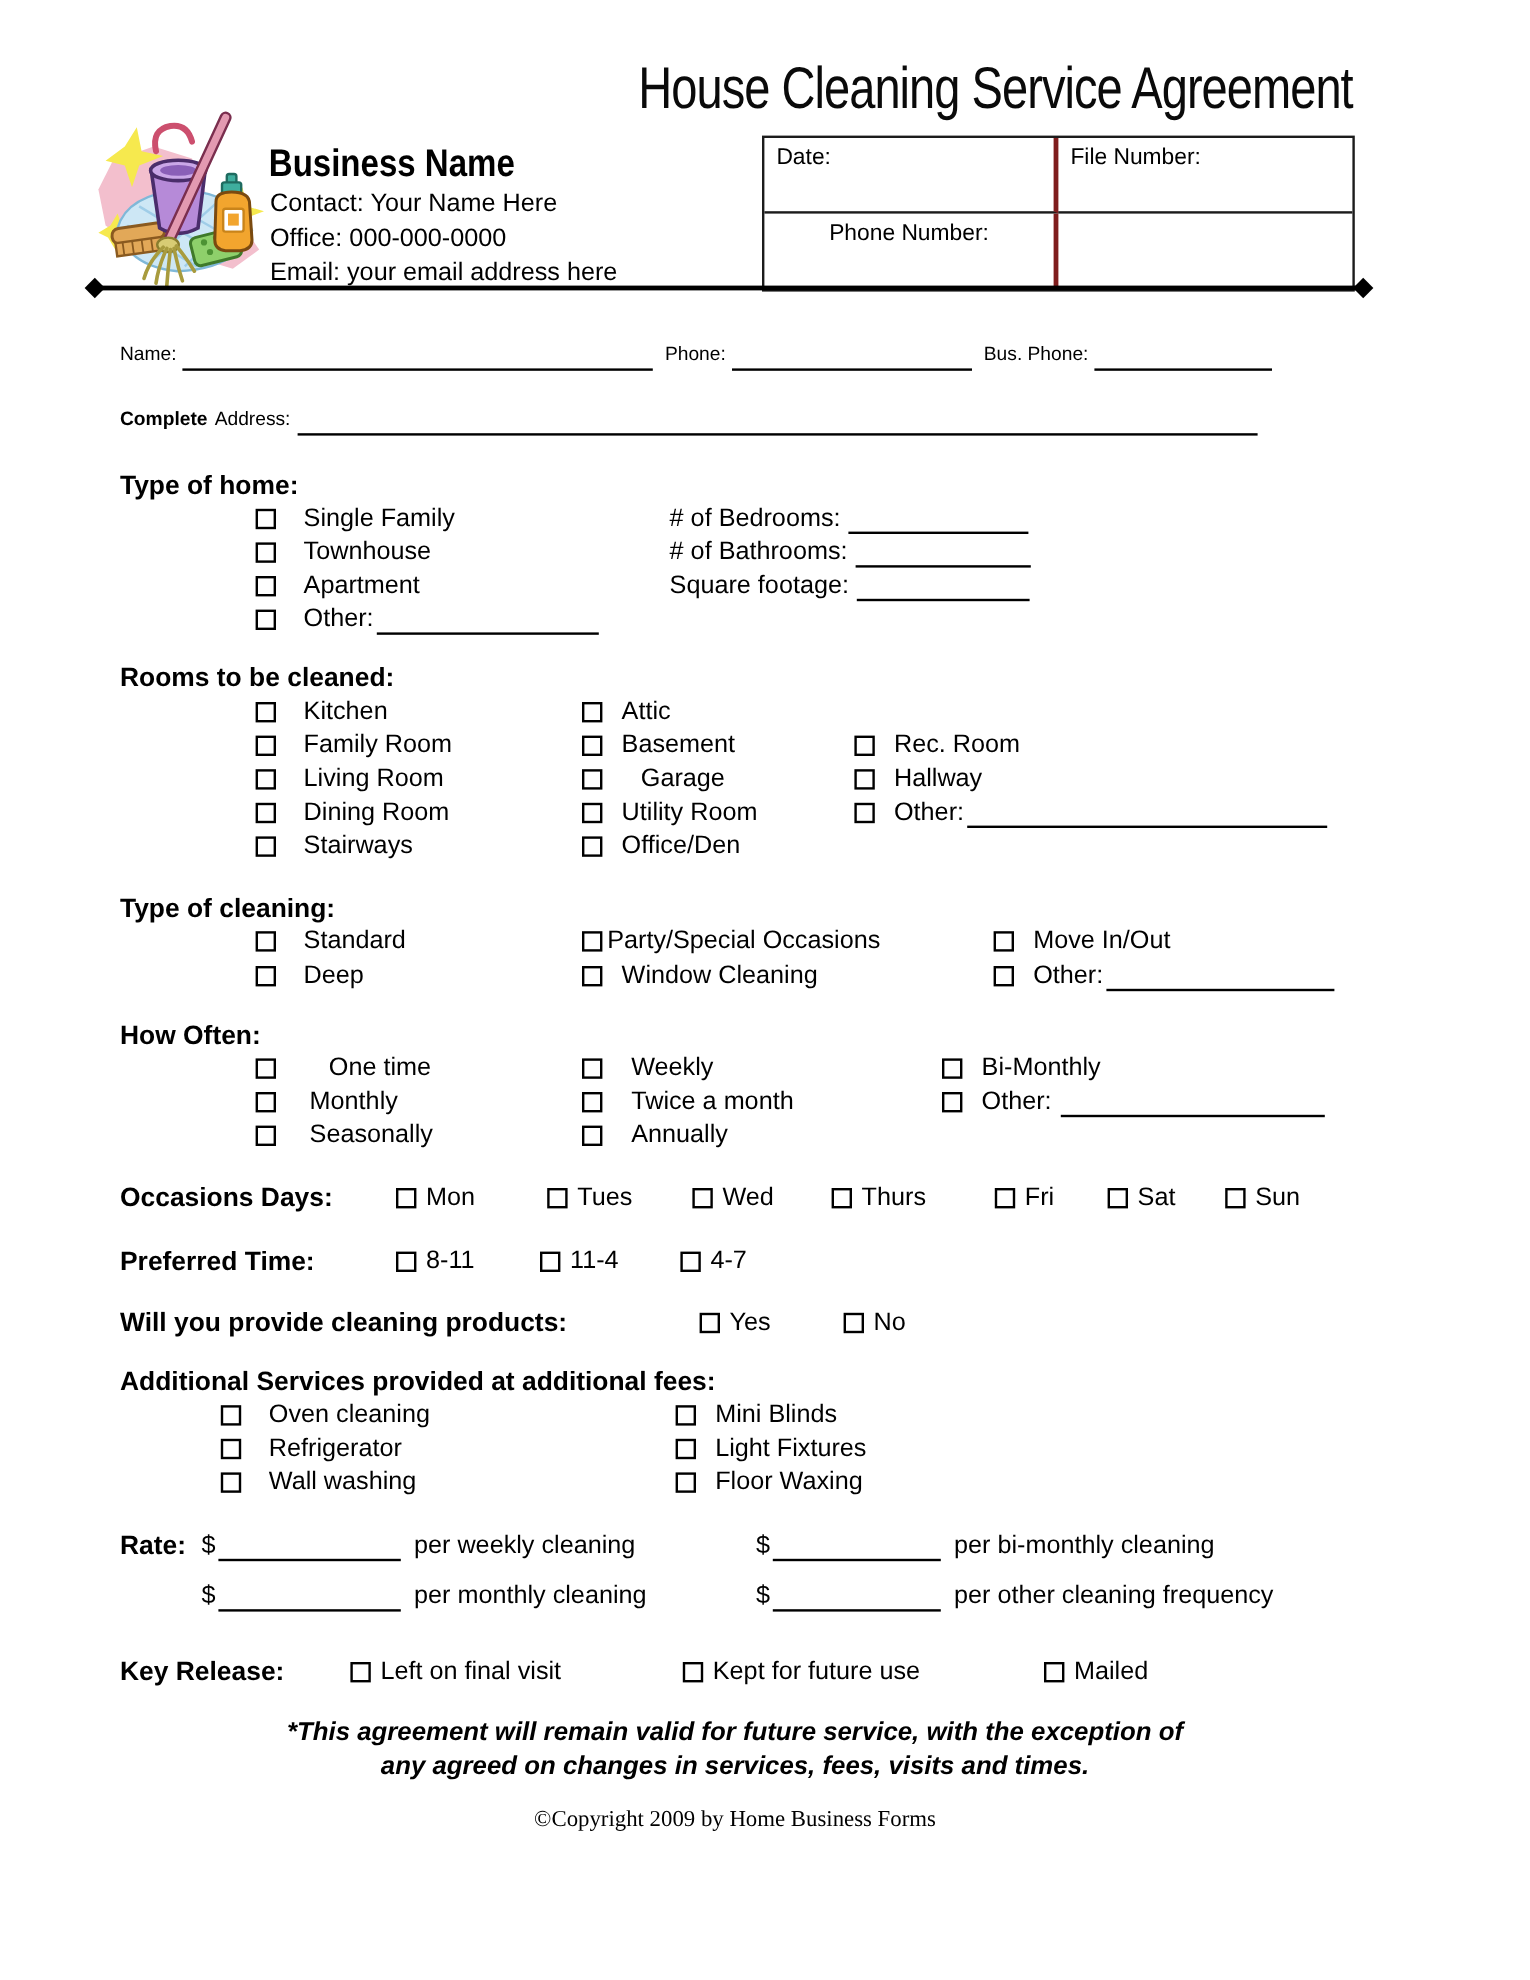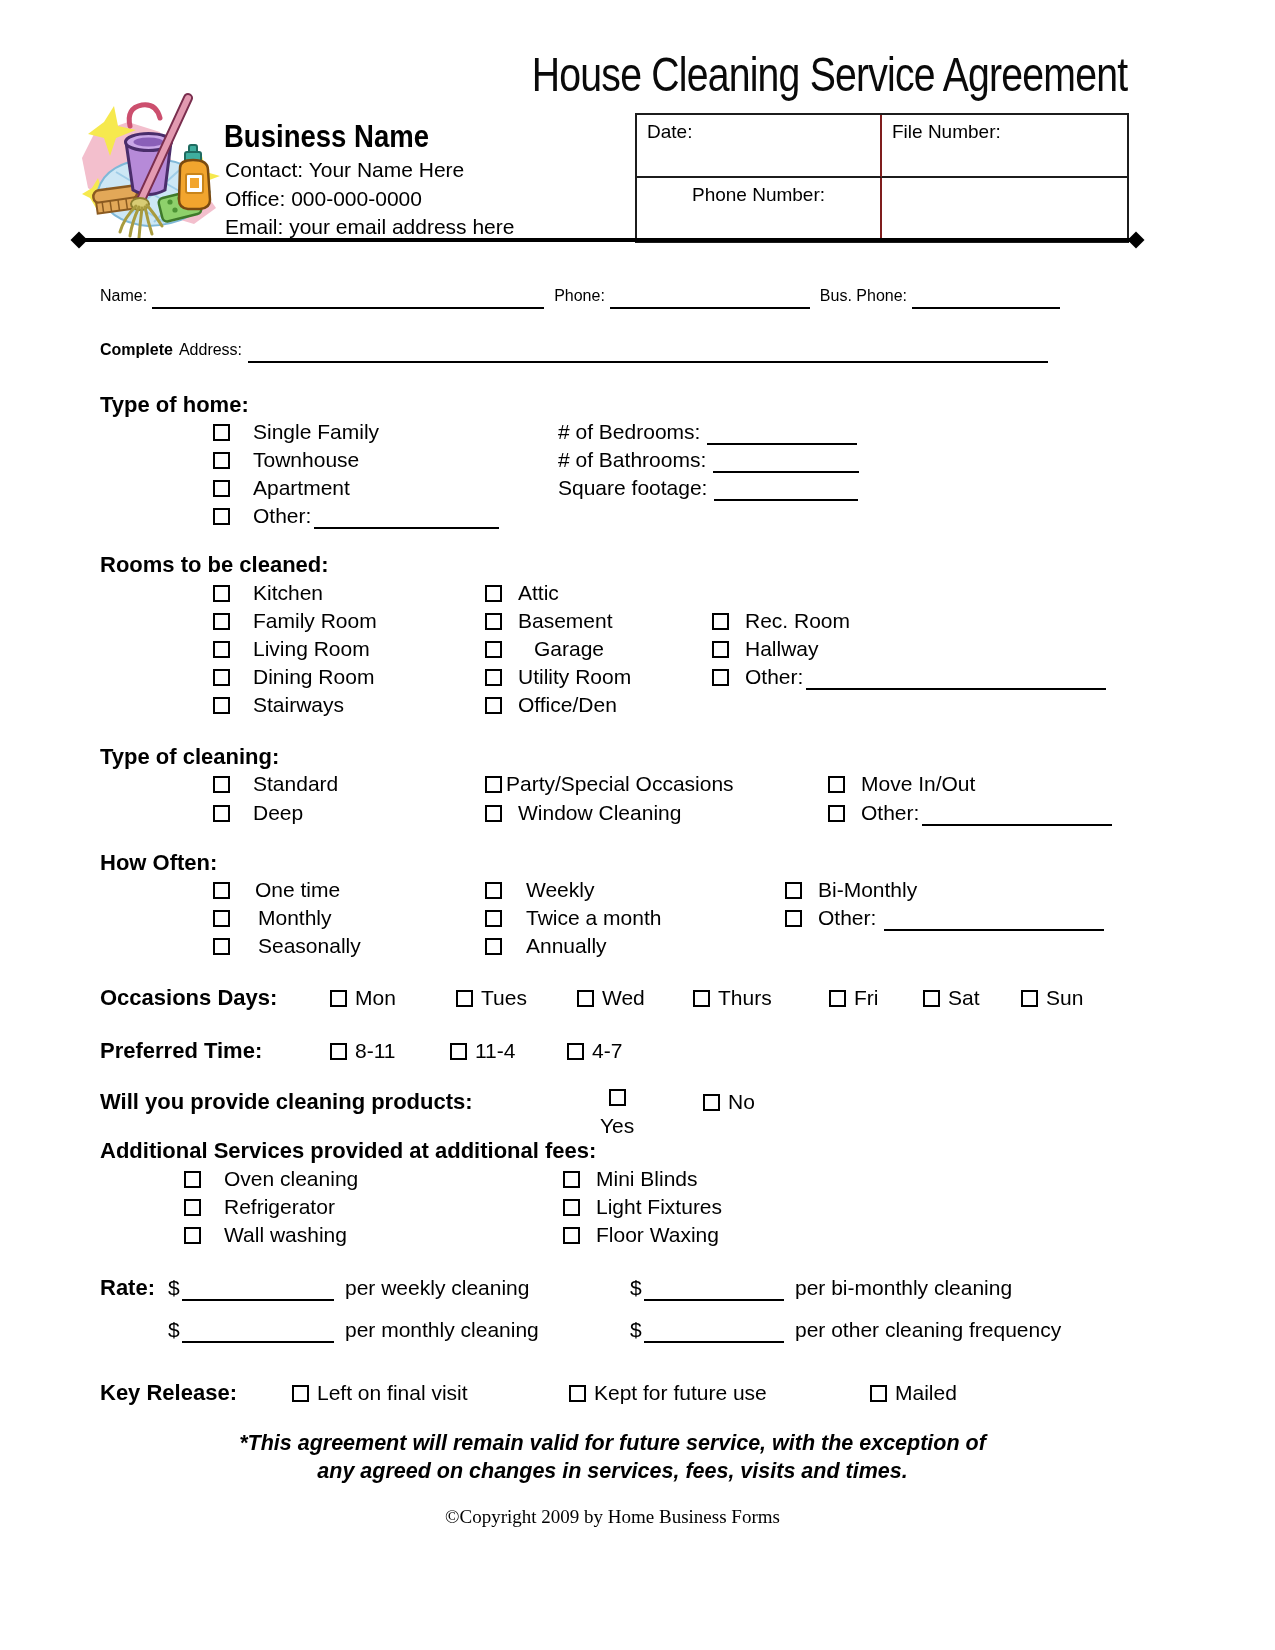--- a/index.html
+++ b/index.html
@@ -9,21 +9,21 @@
   
   .doc-title{position:absolute;top:46px;right:148px;font-size:49px;font-weight:500;
              letter-spacing:-1px;transform:scaleX(.80);transform-origin:right center;white-space:nowrap;color:#0a0a0a;}
   .biz-name{position:absolute;left:224px;top:118px;font-size:32px;font-weight:700;
             transform:scaleX(.86);transform-origin:left center;white-space:nowrap;}
   .biz-line{position:absolute;left:225px;font-size:21px;white-space:nowrap;}
 
   
   .info-table{position:absolute;left:635px;top:113px;width:490px;height:126px;
               border:2px solid #1c1c1c;display:grid;grid-template-columns:1fr 1fr;grid-template-rows:1fr 1fr;}
-  .info-cell{border-right:2px solid #7f1d1d;border-bottom:2px solid #1c1c1c;padding:6px 10px;font-size:19px;}
+  .info-cell{border-right:4px solid #7f1d1d;border-bottom:2px solid #1c1c1c;padding:6px 10px;font-size:19px;}
   .info-cell:nth-child(2n){border-right:none;}
   .info-cell:nth-child(n+3){border-bottom:none;text-align:center;}
 
   
   .divider{position:absolute;left:80px;top:238px;width:1055px;height:4px;background:#000;}
   .divider::before,.divider::after{content:"";position:absolute;top:-4px;width:12px;height:12px;background:#000;transform:rotate(45deg);}
   .divider::before{left:-7px;}
   .divider::after{right:-7px;}
 
   .row{position:absolute;display:flex;align-items:center;font-size:16px;height:26px;white-space:nowrap;}
@@ -262,21 +262,21 @@
       <span class="cb"></span>
       <span>Move In/Out</span>
     </div>
   <div class="citem" style="left:828px;top:800px;gap:16px;">
     <span class="cb"></span>
     <span>Other:</span>
     <span class="blank" style="width:190px;margin-left:-13px;"></span>
   </div>
 
   <div class="heading" style="left:100px;top:850px;">How Often:</div>
-  <div class="citem" style="left:213px;top:877px;gap:25px;">
+  <div class="citem" style="left:213px;top:877px;gap:44px;">
       <span class="cb"></span>
       <span>One time</span>
     </div>
   <div class="citem" style="left:213px;top:905px;gap:28px;">
       <span class="cb"></span>
       <span>Monthly</span>
     </div>
   <div class="citem" style="left:213px;top:933px;gap:28px;">
       <span class="cb"></span>
       <span>Seasonally</span>
@@ -346,21 +346,21 @@
         <span>11-4</span>
       </span>
     <span class="iitem" style="left:467px;">
         <span class="cb"></span>
         <span>4-7</span>
       </span>
   </div>
 
   <div class="relrow" style="left:100px;top:1089px;">
     <span class="lab b" style="font-size:22px;">Will you provide cleaning products:</span>
-    <span class="iitem" style="left:500px;flex-direction:column;">
+    <span class="iitem" style="left:483px;">
         <span class="cb"></span>
         <span>Yes</span>
       </span>
     <span class="iitem" style="left:603px;">
         <span class="cb"></span>
         <span>No</span>
       </span>
   </div>
 
   <div class="heading" style="left:100px;top:1138px;">Additional Services provided at additional fees:</div>

